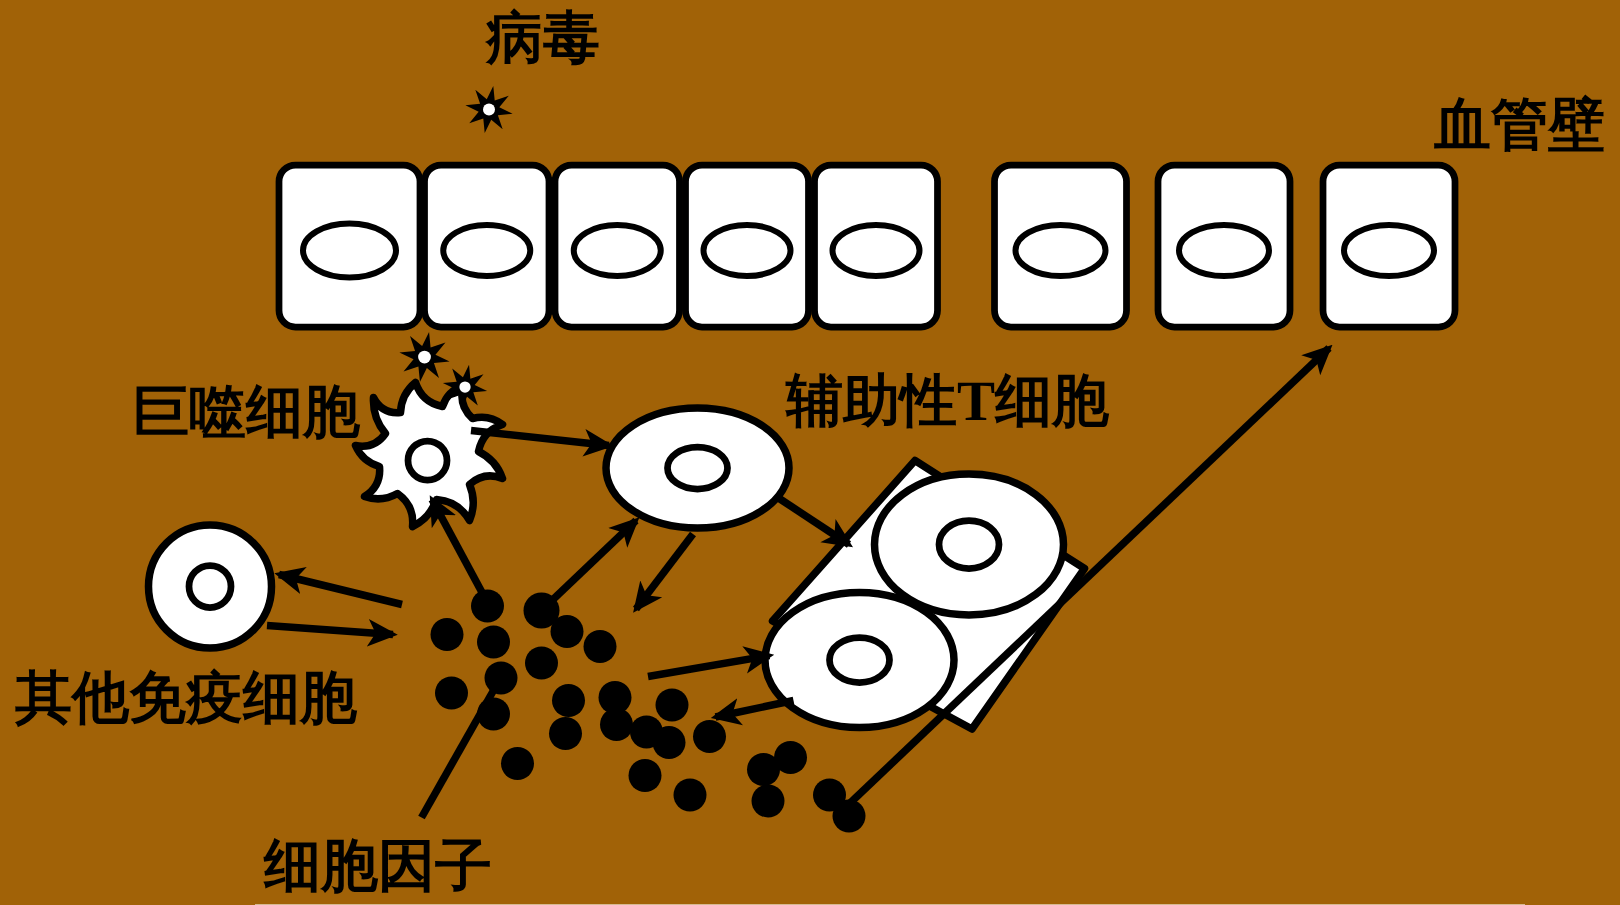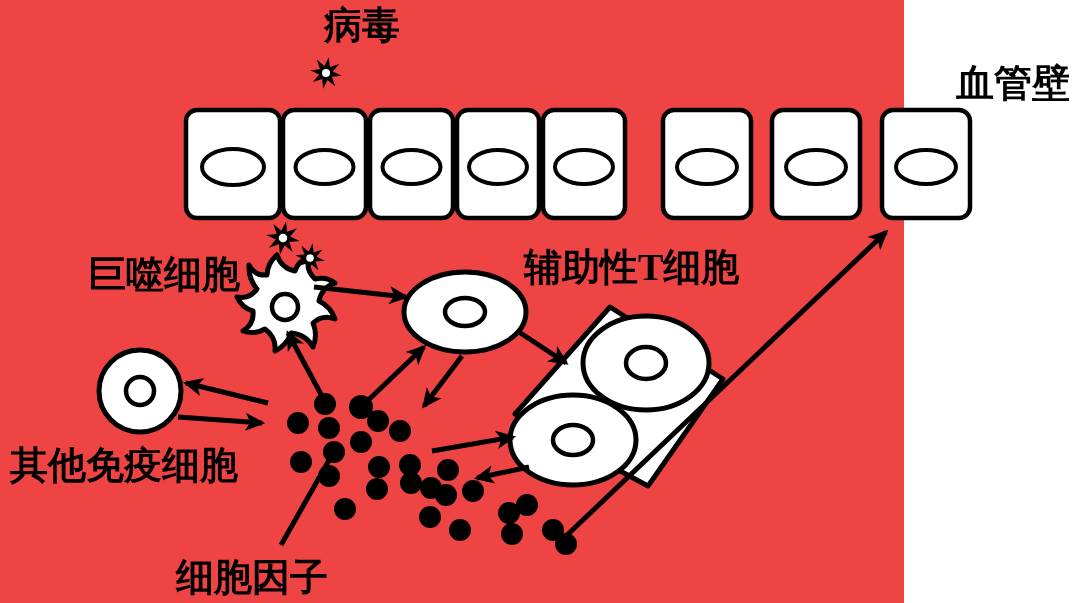--- a/index.html
+++ b/index.html
@@ -9,23 +9,23 @@
     background: #ffffff;
   }
   body {
     width: 1080px;
     height: 603px;
     font-family: "Liberation Sans", sans-serif;
     overflow: hidden;
   }
   #diagram-root {
     position: relative;
-    width: 904px;
+    width: 1080px;
     height: 603px;
-    background: #ef4444;
+    background: #a16207;
   }
   svg#diagram-svg {
     display: block;
     width: 1080px;
     height: 603px;
   }
   .lbl {
     font-family: "Liberation Serif", "DejaVu Serif", serif;
     font-weight: 700;
     fill: #000000;

